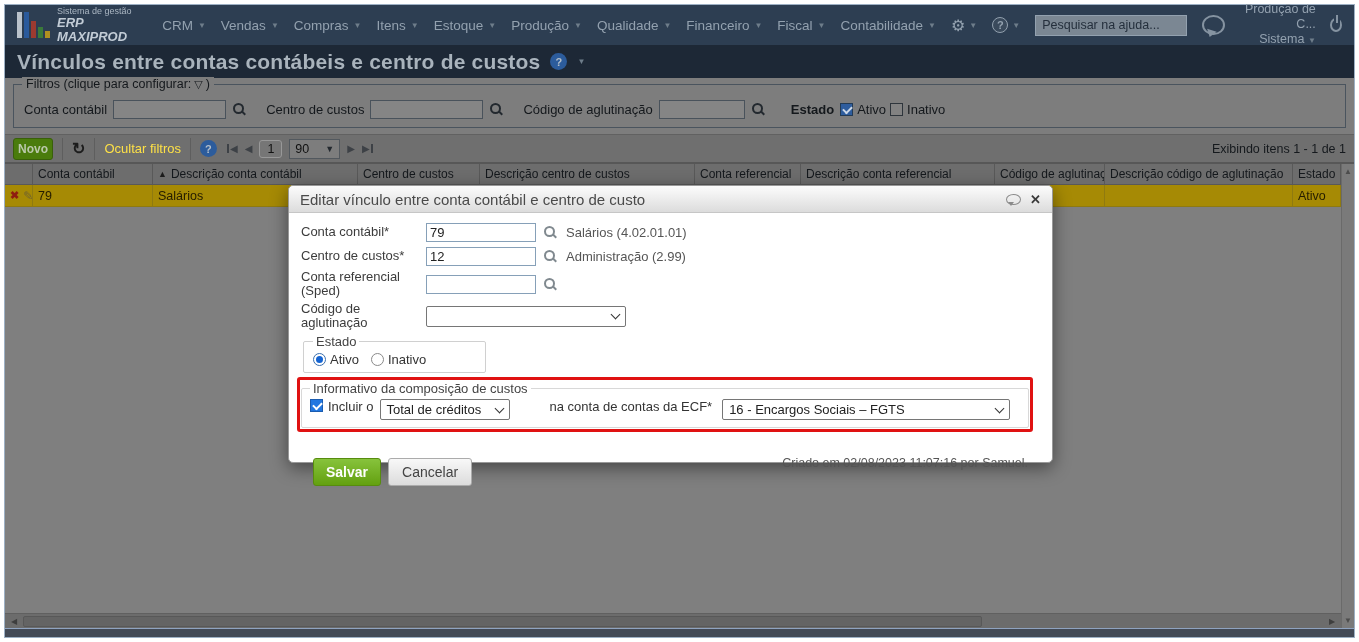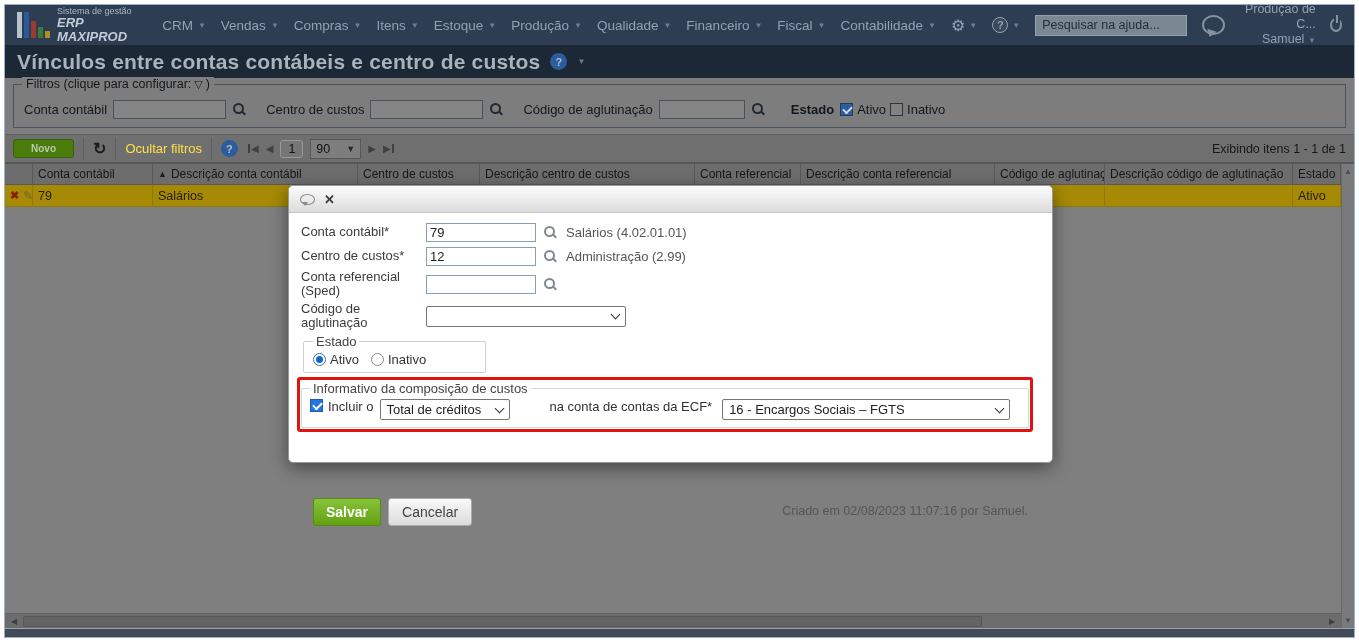--- a/index.html
+++ b/index.html
@@ -68,22 +68,22 @@
                         border-left:2px solid #cdd9e8; border-bottom:2px solid #cdd9e8; transform:rotate(-45deg); }
   .cbx.unchecked { background:#828282; border:1px solid #2e353c; }
   .cbx.m-checked { background:#2277e0; border:1px solid #1b5cb0; }
   .cbx.m-checked::after { content:""; position:absolute; left:2px; top:2px; width:7px; height:4px;
                           border-left:2px solid #fff; border-bottom:2px solid #fff; transform:rotate(-45deg); }
   .cb-label { margin:0 4px; }
 
   
   .toolbar { height:30px; background:#6f6f6f; border-top:1px solid #616161; border-bottom:2px solid #575757;
              display:flex; align-items:center; padding:0 8px; gap:9px; flex-shrink:0; margin:0; font-size:13px; }
-  .btn-novo { background:#4a7c0c; border:1px solid #39600a; color:#bac9ab; font-weight:bold; font-size:10px;
-              padding:3px 17px; border-radius:3px; }
+  .btn-novo { background:#4a7c0c; border:1px solid #39600a; color:#bac9ab; font-weight:bold; font-size:12px;
+              padding:3px 4px; border-radius:3px; }
   .tb-sep { width:1px; height:22px; background:#5e5e5e; }
   .refresh { font-size:16px; color:#1c1c1c; font-weight:bold; }
   .btn-flat { color:#fde047; font-size:13px; background:none; border:none; font-family:"Liberation Sans", sans-serif; }
   .pager { display:flex; align-items:center; gap:7px; }
   .pg-arrow { font-size:10px; color:#3d4146; display:flex; align-items:center; }
   .pg-arrow .bar { width:2px; height:9px; background:#3d4146; margin:0 1px; }
   .page-box { border:1px solid #989898; background:#767676; padding:1px 7px; border-radius:3px; font-size:12.5px; color:#111; }
   .size-select { border:1px solid #52585e; background:#7d7d7d; font-size:12.5px; color:#111; padding:2px 5px;
                  display:flex; align-items:center; gap:16px; }
   .size-select .dn { font-size:9px; color:#23292f; }
@@ -150,21 +150,21 @@
                            background:#1464d2; border-radius:50%; }
   .radio-row { display:flex; align-items:center; gap:4px; margin-top:2px; }
   .radio-row .lbl { margin-right:8px; }
   .red-box { border:3px solid #e01212; border-radius:3px; margin:4px 0 0 -4px; width:736px; padding:1px; }
   .fs-inf { border:1px solid #d8d8d8; border-radius:2px; padding:0 8px 7px; }
   .inf-row { display:flex; align-items:flex-start; margin-top:3px; }
   .inf-row .cb-label { margin:0 6px 0 5px; }
   .sel-tipo { width:130px; }
   .ecf-label { margin:0 10px 0 40px; white-space:nowrap; }
   .sel-ecf { flex:1; max-width:288px; }
-  .modal-footer { display:flex; align-items:center; padding:26px 12px 0;margin-top:40px; }
+  .modal-footer { display:flex; align-items:flex-start; padding:26px 12px 0; }
   .btn-salvar { background:linear-gradient(#87c33c,#63a010); border:1px solid #578c0e; color:#fff; font-weight:bold;
                 font-size:14px; padding:5px 12px; border-radius:3px; }
   .btn-cancelar { background:linear-gradient(#f8f8f8,#dcdcdc); border:1px solid #ababab; color:#444;
                   font-size:14px; padding:5px 13px; border-radius:3px; margin-left:7px; }
   .created { margin-left:auto; color:#555; font-size:12.5px; margin-top:-2px; }
 </style>
 </head>
 <body>
 
 <div class="app">
@@ -229,21 +229,21 @@
       </span>
     <span class="nav-icon">
         <span class="help-badge" style="width:16px;height:16px;background:#3a4a5c;color:#93a1af;border:1px solid #93a1af;">?</span>
         <span class="caret">▼</span>
       </span>
     <input class="nav-search" placeholder="Pesquisar na ajuda..." style="">
     <span class="nav-right">
       <span class="bubble"></span>
       <span class="user-block">
         <div>Produção de C...</div>
-        <div><span>Samuel</span> <span class="caret">▼</span></div>
+        <div><span>Sistema</span> <span class="caret">▼</span></div>
       </span>
       <span class="power"></span>
     </span>
   </div>
 
   <div class="titlebar">
     <span class="page-title">Vínculos entre contas contábeis e centro de custos</span>
     <span class="help-badge">?</span>
     <span class="caret">▼</span>
   </div>
@@ -355,20 +355,21 @@
       <span class="vs-arrow">▲</span>
       <span class="vs-arrow">▼</span>
     </div>
   </div>
 
   <div class="bottombar"></div>
 </div>
 
 <div class="modal">
   <div class="modal-title">
+    <span class="txt">Editar vínculo entre conta contábil e centro de custo</span>
     <span class="m-bubble"></span>
     <span class="m-close">✕</span>
   </div>
   <div class="modal-body">
     <div class="m-row">
       <span class="m-label">Conta contábil*</span>
       <input class="m-input" value="79" style="">
       <span class="mag light"></span>
       <span class="m-desc">Salários (4.02.01.01)</span>
     </div>

